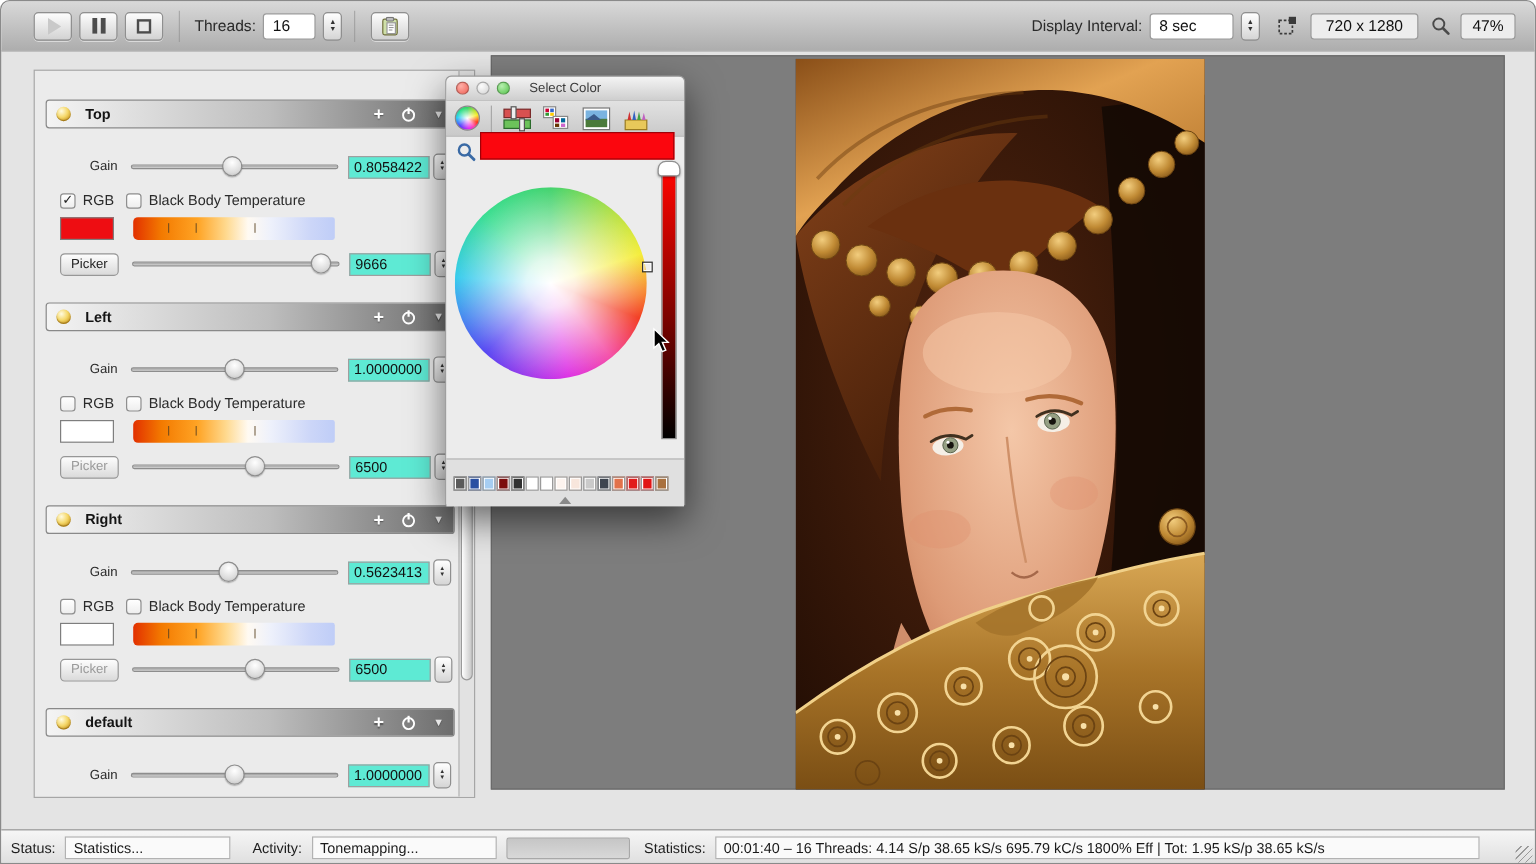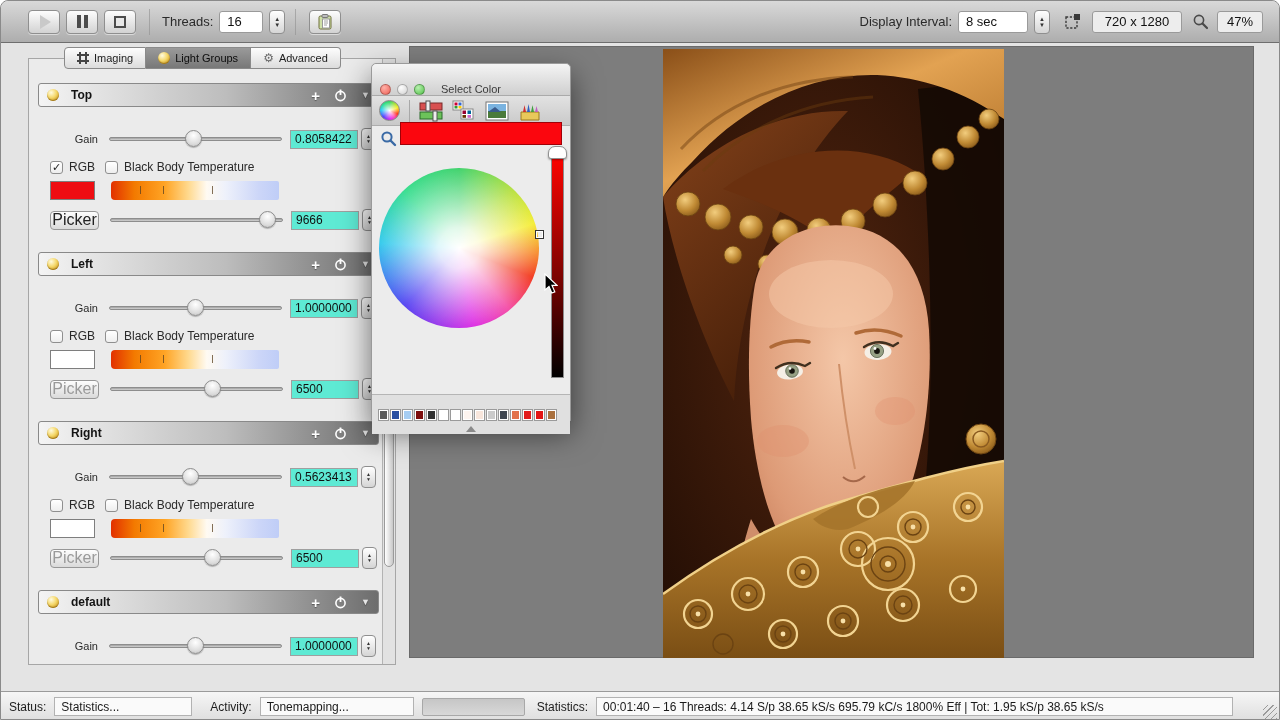--- a/index.html
+++ b/index.html
@@ -76,31 +76,31 @@
     background:linear-gradient(#fff,#d5d5d5);display:flex;flex-direction:column;align-items:center;justify-content:center;}
   .mini-stepper span{font-size:5px;line-height:5px;color:#333;}
   .checkbox{width:13px;height:13px;border:1px solid #8f8f8f;border-radius:3px;background:linear-gradient(#fff,#eee);
     display:flex;align-items:center;justify-content:center;font-size:11px;color:#222;line-height:1;}
   .cb-item{display:flex;align-items:center;gap:6px;font-size:12px;color:#2a2a2a;}
   .swatch{width:45px;height:19px;border:1px solid #7e7e7e;}
   .bbt-bar{width:168px;height:19px;margin-left:16px;border-radius:4px 2px 2px 4px;position:relative;
     background:linear-gradient(to right,#e23000,#f37a00 14%,#ffa425 32%,#ffd98e 46%,#fffaf2 57%,#eef1fb 68%,#ccd6f8 88%,#bfcdf7);}
   .bbt-tick{position:absolute;top:5px;width:1px;height:8px;background:#5a4020;opacity:.75;}
   .picker-btn{flex:0 0 49px;height:19px;border:1px solid #979797;border-radius:4px;margin-left:12px;
-    background:linear-gradient(#fdfdfd,#dadada);font-size:16px;display:flex;align-items:center;justify-content:center;color:#222;}
+    background:linear-gradient(#fdfdfd,#dadada);font-size:11px;display:flex;align-items:center;justify-content:center;color:#222;}
   .picker-btn.disabled{color:#9a9a9a;}
   .pickrow .track-wrap{margin-left:11px;}
   
   .canvas{position:absolute;left:408px;top:45px;width:845px;height:612px;background:#7d7d7d;border:1px solid #6a6a6a;}
   .portrait{position:absolute;left:253px;top:2px;width:341px;height:609px;}
   
   .dialog{position:absolute;left:370px;top:62px;width:200px;height:358px;background:#e9e9e9;
     border:1px solid #9a9a9a;border-radius:5px 5px 0 0;box-shadow:0 12px 30px rgba(0,0,0,.55);z-index:10;}
-  .dlg-title{height:32px;background:linear-gradient(#f4f4f4,#cfcfcf);border-bottom:1px solid #aaa;
-    border-radius:5px 5px 0 0;display:flex;align-items:flex-end;position:relative;}
+  .dlg-title{height:20px;background:linear-gradient(#f4f4f4,#cfcfcf);border-bottom:1px solid #aaa;
+    border-radius:5px 5px 0 0;display:flex;align-items:center;position:relative;}
   .lights{display:flex;gap:6px;margin-left:8px;}
   .light{width:11px;height:11px;border-radius:50%;border:1px solid rgba(0,0,0,.25);}
   .light.red{background:radial-gradient(circle at 35% 30%,#ffb0a8,#ee6156);}
   .light.min{background:radial-gradient(circle at 35% 30%,#fdfdfd,#d2d2d2);}
   .light.green{background:radial-gradient(circle at 35% 30%,#b8f0b0,#53c249);}
   .dlg-title-text{position:absolute;left:0;right:0;text-align:center;font-size:11px;color:#3b3b3b;}
   .dlg-toolbar{height:30px;background:linear-gradient(#e2e2e2,#c9c9c9);border-bottom:1px solid #adadad;
     display:flex;align-items:center;padding-left:7px;gap:9px;}
   .mode-sep{width:1px;height:22px;background:#a8a8a8;}
   .hue-wheel-ic{width:21px;height:21px;border-radius:50%;
@@ -190,37 +190,20 @@
     <div style="width:10px"></div>
     <svg class="icon-svg" width="17" height="17" viewBox="0 0 17 17">
       <circle cx="7" cy="7" r="4.6" fill="none" stroke="#4a4a4a" stroke-width="1.6"></circle>
       <line x1="10.5" y1="10.5" x2="15" y2="15" stroke="#4a4a4a" stroke-width="2.2" stroke-linecap="round"></line>
     </svg>
     <div style="width:8px"></div>
     <div class="tb-field" style="width:46px;justify-content:center;background:#ededed">47%</div>
     <div style="width:16px"></div>
   </div>
 
-  <div class="tabstrip">
-    <div class="tab">
-      <span class="crop-icon">
-          <i></i>
-          <i></i>
-        </span>
-      <span>Imaging</span>
-    </div>
-    <div class="tab selected">
-      <span class="bulb"></span>
-      <span>Light Groups</span>
-    </div>
-    <div class="tab">
-      <span class="gear">⚙</span>
-      <span>Advanced</span>
-    </div>
-  </div>
 
   <div class="panel-frame">
     <div class="panel-content">
 
       <div class="group">
         <div class="group-header">
           <span class="bulb"></span>
           <span class="group-name">Top</span>
           <span class="hdr-icons">
             <span class="hdr-plus">+</span>

